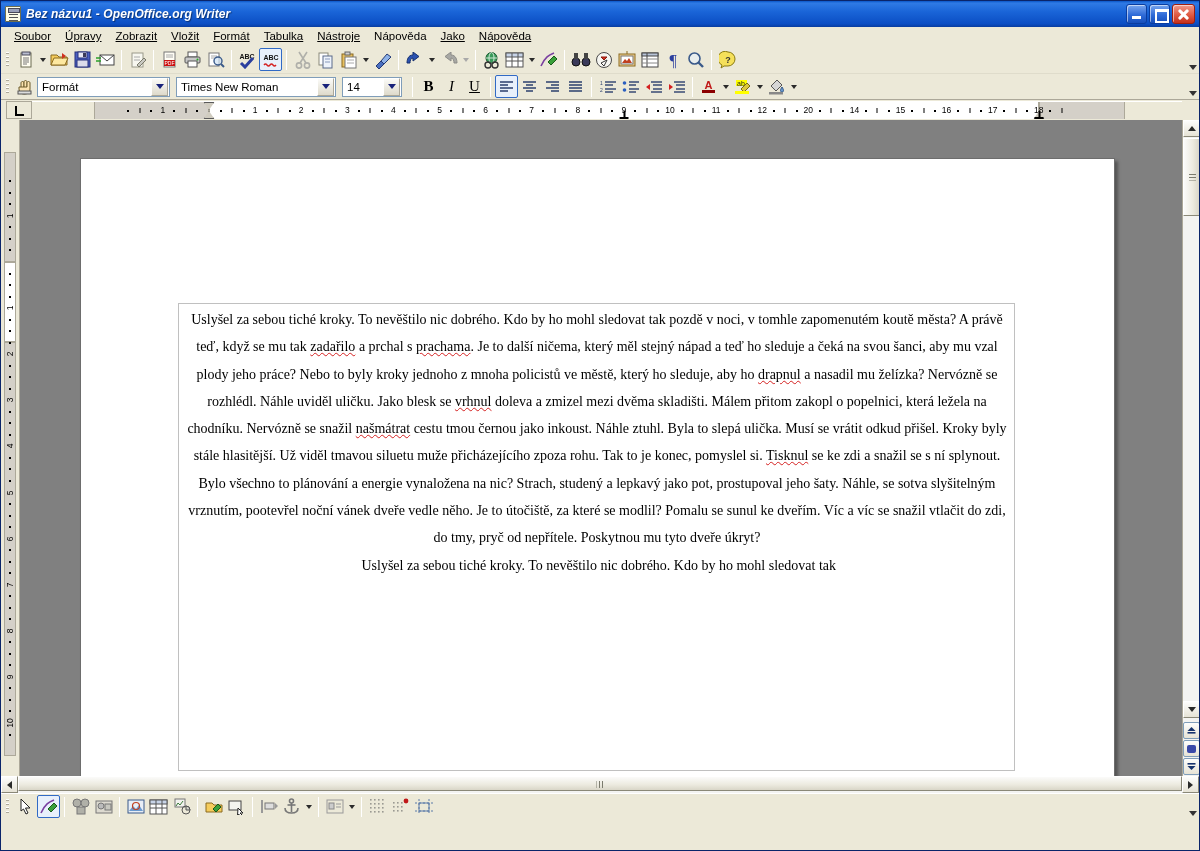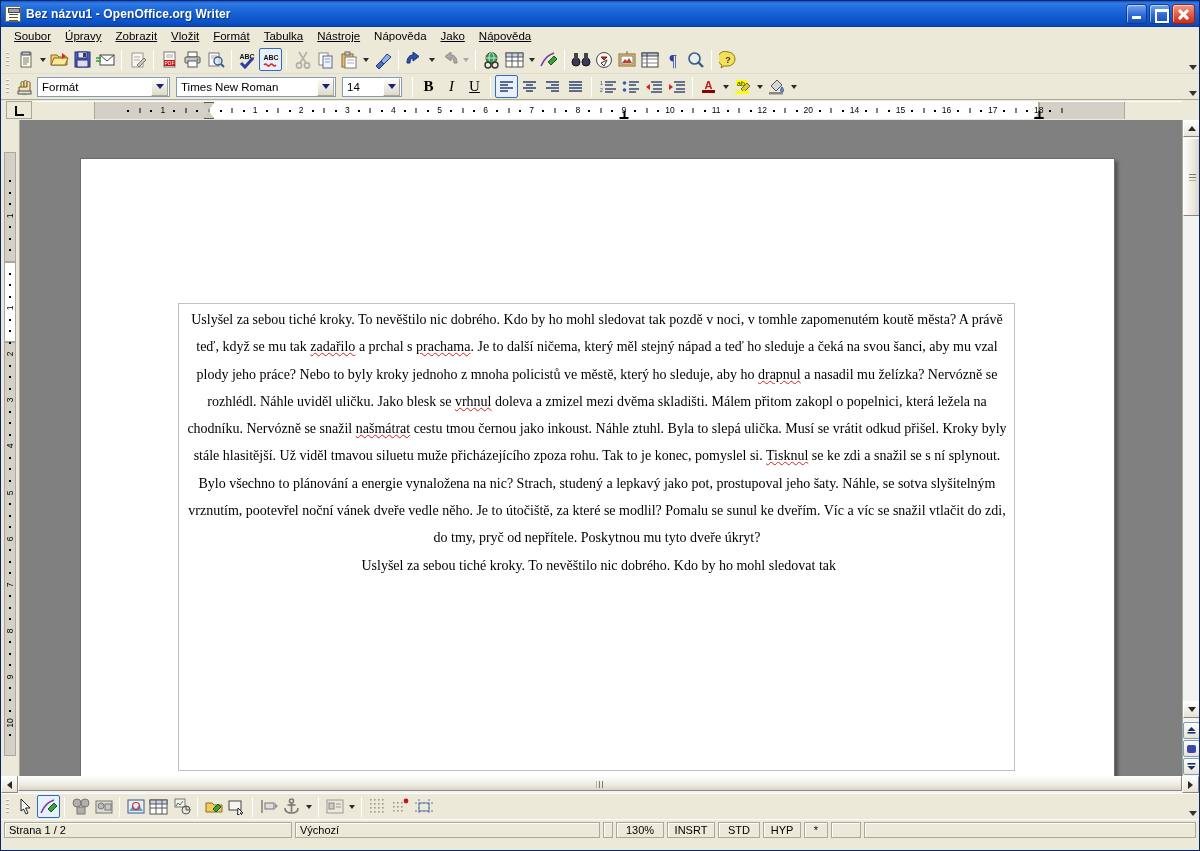--- a/index.html
+++ b/index.html
@@ -18,20 +18,21 @@
     overflow: hidden;
   }
 
   
   .titlebar {
     height: 26px;
     background: linear-gradient(to bottom, #0a56c8 0%, #2f7ae5 8%, #1a65d8 40%, #0b4ec4 88%, #083da0 100%);
     display: flex; align-items: center;
     padding: 0 2px 0 4px;
     position: relative;
+    font-style: italic;
   }
   .title-icon {
     width: 16px; height: 16px; margin-right: 5px;
     background: #fdfde8;
     border: 1px solid #6f6f4f;
     border-radius: 1px;
     position: relative;
     flex: 0 0 auto;
   }
   .title-icon::before {
@@ -1220,26 +1221,14 @@
             <line x1="0" y1="12" x2="18" y2="12" stroke-dasharray="2 2"></line>
         <line x1="4" y1="0" x2="4" y2="16" stroke-dasharray="2 2"></line>
             <line x1="14" y1="0" x2="14" y2="16" stroke-dasharray="2 2"></line>
           </g>
       </svg>
     </div>
 
     <div class="tbend"></div>
   </div>
 
-  <div class="statusbar">
-    <div class="sfield s-page">Strana 1 / 2</div>
-    <div class="sfield s-style">Výchozí</div>
-    <div class="sfield s-pad1"></div>
-    <div class="sfield s-zoom">130%</div>
-    <div class="sfield s-insrt">INSRT</div>
-    <div class="sfield s-std">STD</div>
-    <div class="sfield s-hyp">HYP</div>
-    <div class="sfield s-mod">*</div>
-    <div class="sfield s-sel"></div>
-    <div class="sfield s-last"></div>
-  </div>
 
 </div>
 
 </body></html>

